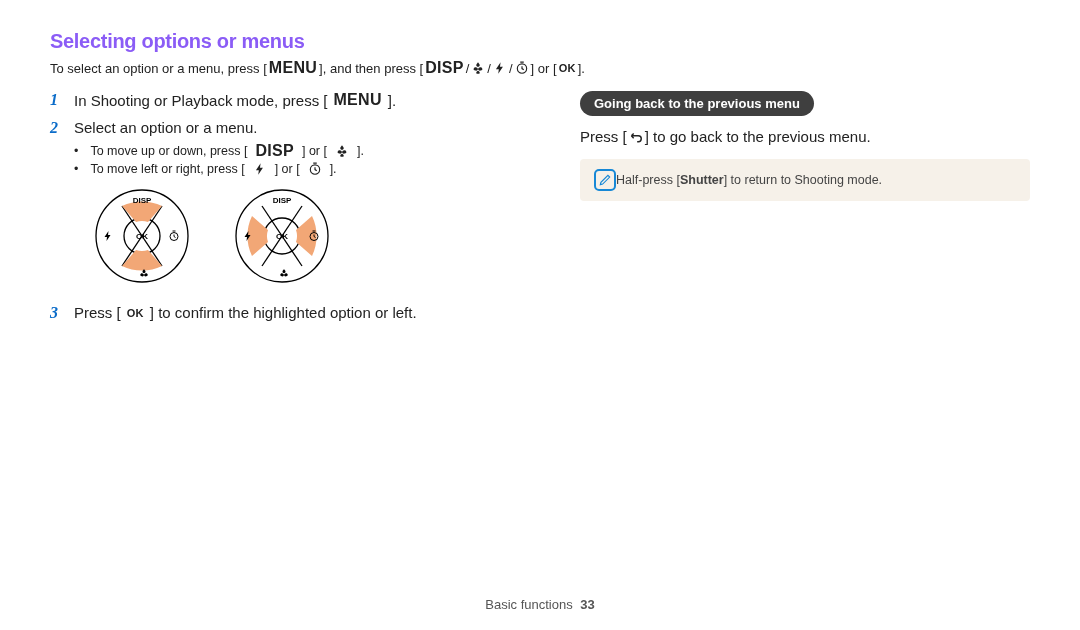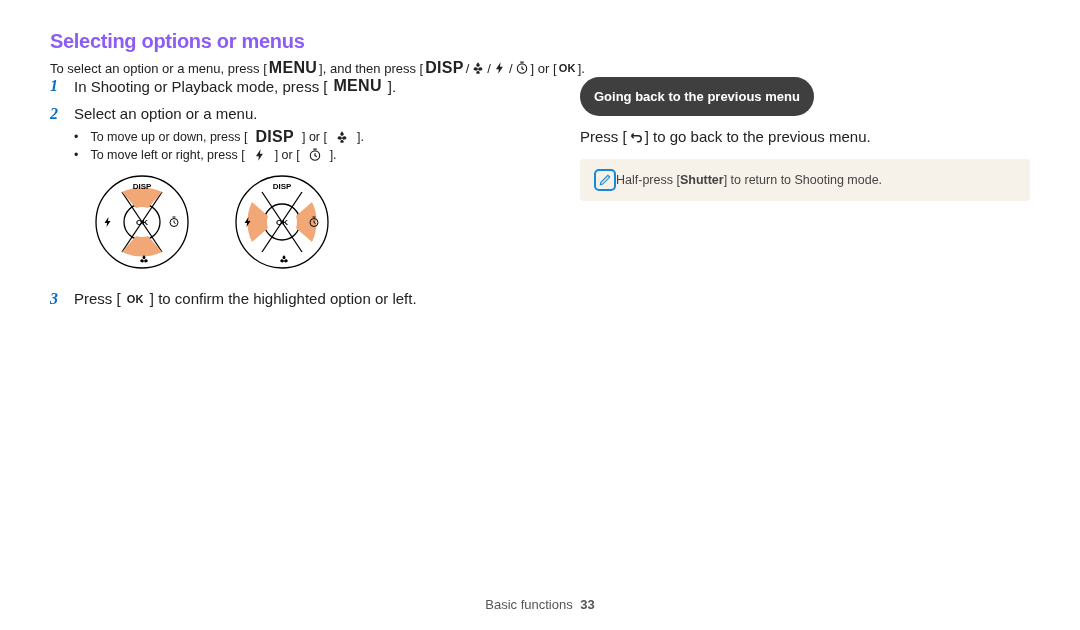--- a/index.html
+++ b/index.html
@@ -1,35 +1,35 @@
 <!DOCTYPE html>
 <html><head>
 <meta charset="utf-8">
 <style>
   * { box-sizing: border-box; margin: 0; padding: 0; }
   html, body { width: 1080px; height: 630px; font-family: "Segoe UI", "Helvetica Neue", Arial, sans-serif; color: #222; background: #fff; }
   .page { padding: 30px 50px 20px 50px; position: relative; height: 100%; }
 
   h1.title { color: #8b5cf6; font-weight: 700; font-size: 20px; letter-spacing: -0.3px; margin-bottom: 6px; }
-  .intro { font-size: 13px; color: #222; margin-bottom: 0; display: flex; flex-wrap: wrap; align-items: center; gap: 2px; }
+  .intro { font-size: 13px; color: #222; margin-bottom: 14px; display: flex; flex-wrap: wrap; align-items: center; gap: 2px; }
 
   .columns { display: flex; gap: 60px; }
   .col-left { width: 470px; }
   .col-right { flex: 1; }
 
   ol.steps { list-style: none; counter-reset: step; }
   ol.steps > li { position: relative; padding-left: 24px; margin-bottom: 10px; font-size: 15px; }
   ol.steps > li .num { position: absolute; left: 0; top: 0; color: #0b6cc9; font-style: italic; font-weight: 600; font-family: Georgia, "Times New Roman", serif; font-size: 16px; }
   ol.steps > li .line { display: flex; flex-wrap: wrap; align-items: center; gap: 6px; }
 
   ul.sub { list-style: none; margin: 6px 0 8px 0; }
   ul.sub li { font-size: 12.5px; color: #222; margin: 2px 0; display: flex; flex-wrap: wrap; align-items: center; gap: 8px; }
   ul.sub li::before { content: "• "; margin-right: 4px; }
 
-  .badge-heading { display: inline-block; background: #3f3f3f; color: #fff; font-size: 13px; font-weight: 600; padding: 12px 14px; border-radius: 999px; margin-bottom: 12px; }
+  .badge-heading { display: inline-block; background: #3f3f3f; color: #fff; font-size: 13px; font-weight: 600; padding: 5px 14px; border-radius: 999px; margin-bottom: 12px; }
 
   .right-line { font-size: 15px; display: flex; flex-wrap: wrap; align-items: center; gap: 2px; margin-bottom: 14px; }
 
   .tip-box { background: #f6f1e9; border-radius: 4px; padding: 10px 14px; display: flex; align-items: center; font-size: 12.5px; color: #444; }
   .tip-icon { width: 22px; height: 22px; border: 2px solid #1788d6; border-radius: 5px; display: flex; align-items: center; justify-content: center; color: #1788d6; flex-shrink: 0; }
   .tip-icon svg { width: 14px; height: 14px; }
 
   .btn-label { font-weight: 700; font-size: 16px; letter-spacing: 0.3px; }
   .btn-label.ok { font-size: 11px; }
 

